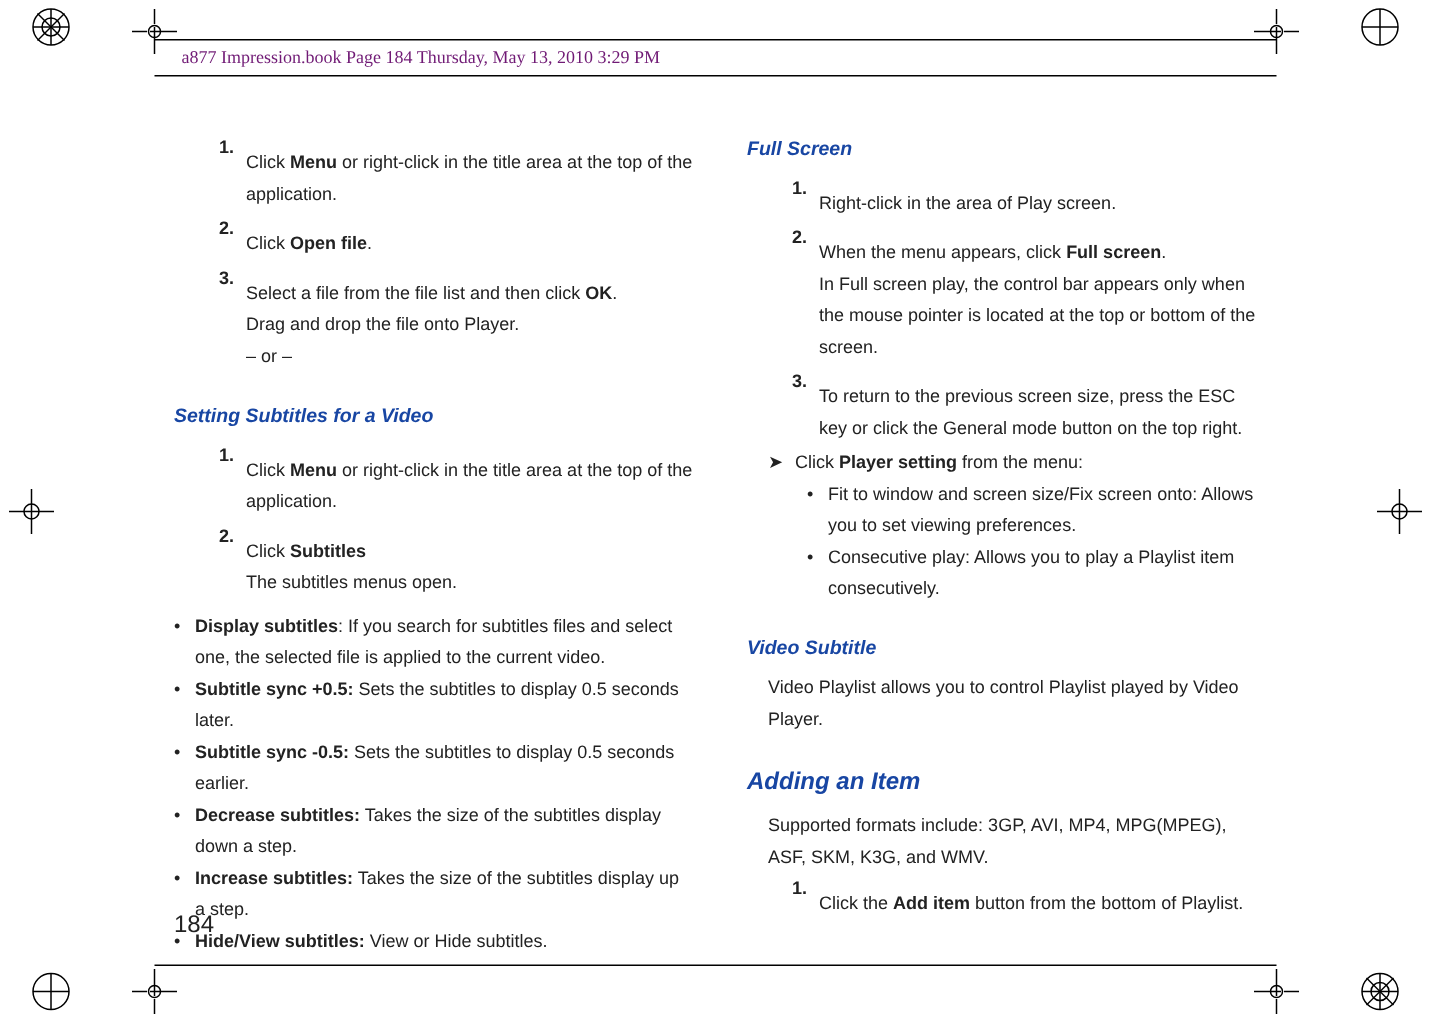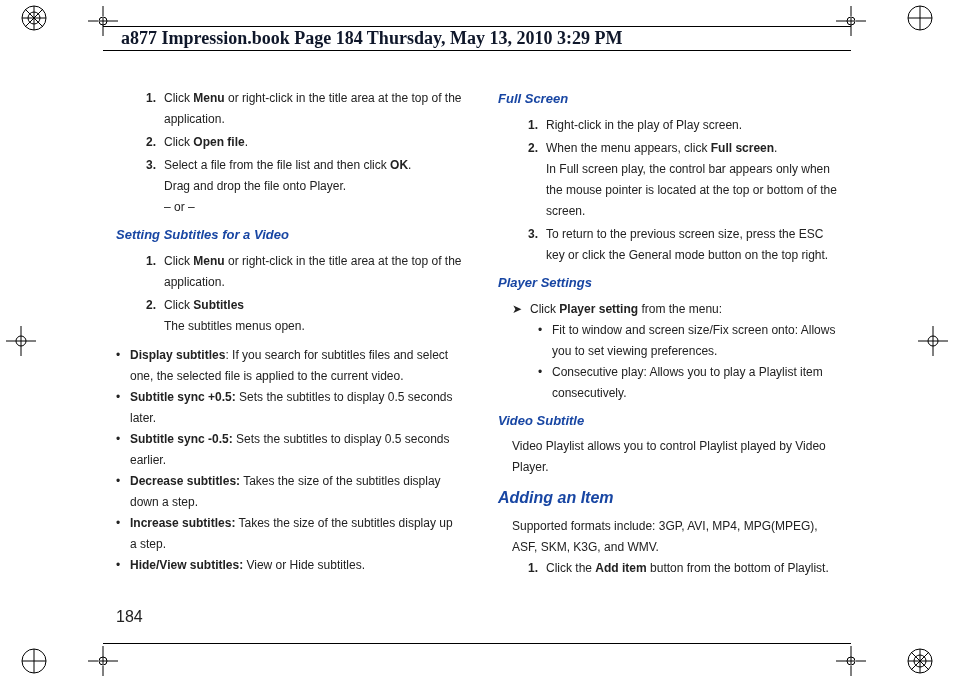--- a/index.html
+++ b/index.html
@@ -36,51 +36,50 @@
     .header-area {
       position: absolute;
       top: 26px;
       left: 103px;
       right: 103px;
       height: 24px;
     }
     .header-line { position: absolute; top: 0; left: 0; right: 0; height: 1px; background: #000; }
     .header-line.bottom { top: 24px; }
     .header-text {
-      font-size: 18px;
+      font-size: 12px;
       line-height: 24px;
       padding-left: 18px;
-      color: #0f172a;
+      color: #701a75;
       font-family: "Times New Roman", serif;
-      font-weight: bold;
     }
     .footer-line { position: absolute; left: 103px; right: 103px; bottom: 38px; height: 1px; background: #000; }
 
     .page-content {
       position: absolute;
       top: 88px;
       left: 116px;
       right: 110px;
       bottom: 88px;
       display: flex;
       gap: 36px;
     }
     .col { flex: 1; line-height: 1.75; font-size: 12px; }
     .ol-item {
       display: flex;
       margin-bottom: 2px;
     }
     .ol-num-indent { width: 40px; flex: 0 0 40px; font-weight: bold; text-align: right; padding-right: 8px; }
-    .ol-body { flex: 1; }
+    .ol-body { flex: 1; margin-top: 10px; }
     .bold { font-weight: bold; }
     .subhead {
       color: #1846a3;
       font-weight: bold;
       font-style: italic;
-      margin-top: 6px;
+      margin-top: 18px;
       margin-bottom: 4px;
       font-size: 13px;
     }
     .subhead.smaller { font-size: 16px; }
     .bullet-row { display: flex; }
     .bullet-dot { width: 14px; flex: 0 0 14px; text-align: left; }
     .bullet-row.nest { margin-left: 40px; }
     .bullet-row.nest .bullet-dot { width: 14px; }
     .arrow-row { display: flex; margin-left: 14px; }
     .arrow { width: 18px; flex:0 0 18px; font-size: 12px; }
@@ -243,35 +242,34 @@
     <div class="bullet-row">
         <div class="bullet-dot">•</div>
         <div><span class="bold">Hide/View subtitles:</span><span> View or Hide subtitles.</span></div>
       </div>
   </div>
 
   <div class="col">
     <div class="subhead" style="margin-top:0">Full Screen</div>
     <div class="ol-item">
       <div class="ol-num-indent">1.</div>
-      <div class="ol-body">Right-click in the play of Play screen.</div>
+      <div class="ol-body">Right-click in the area of Play screen.</div>
     </div>
     <div class="ol-item">
       <div class="ol-num-indent">2.</div>
       <div class="ol-body">
         <p><span>When the menu appears, click </span><span class="bold">Full screen</span><span>.</span></p>
         <p>In Full screen play, the control bar appears only when the mouse pointer is located at the top or bottom of the screen.</p>
       </div>
     </div>
     <div class="ol-item">
       <div class="ol-num-indent">3.</div>
       <div class="ol-body">To return to the previous screen size, press the ESC key or click the General mode button on the top right.</div>
     </div>
 
-    <div class="subhead">Player Settings</div>
     <div class="arrow-row">
       <div class="arrow">➤</div>
       <div><span>Click </span><span class="bold">Player setting</span><span> from the menu:</span></div>
     </div>
     <div class="bullet-row nest">
         <div class="bullet-dot">•</div>
         <div>Fit to window and screen size/Fix screen onto: Allows you to set viewing preferences.</div>
       </div>
     <div class="bullet-row nest">
         <div class="bullet-dot">•</div>

